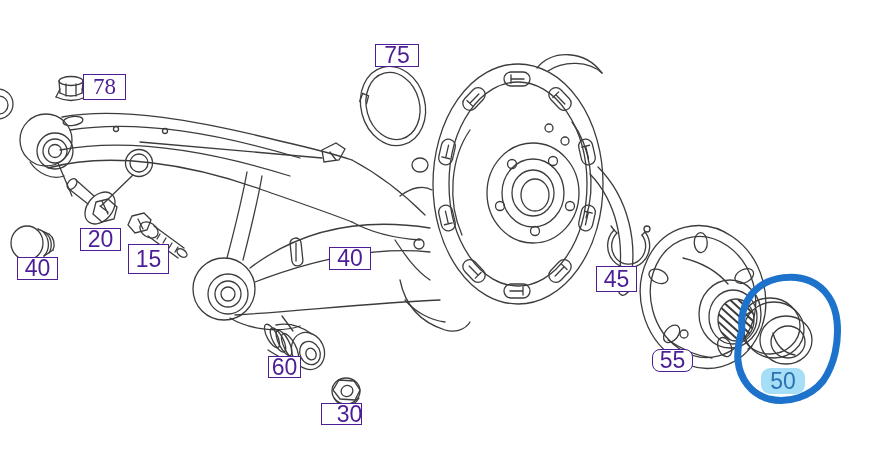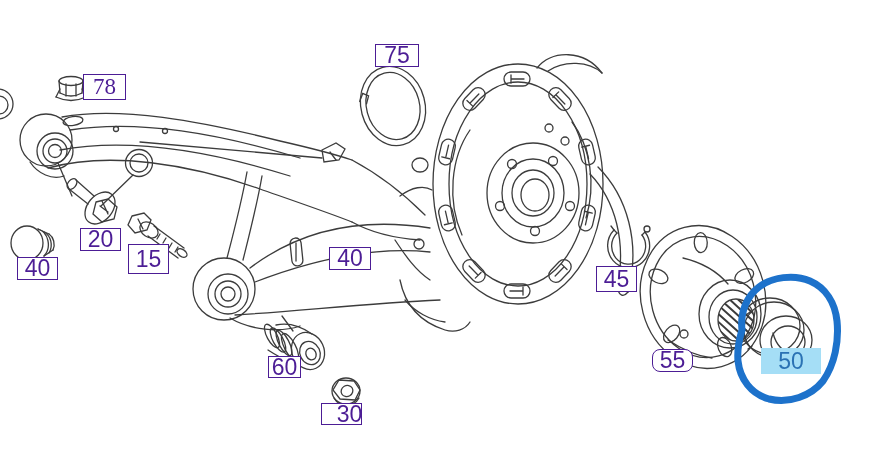--- a/index.html
+++ b/index.html
@@ -265,17 +265,17 @@
   </svg>
 
   <div class="callout" style="left:83px;  top:74px;  width:43px; height:26px;font-family:Liberation Serif, serif;">78</div>
   <div class="callout" style="left:375px; top:44px;  width:44px; height:23px;">75</div>
   <div class="callout" style="left:80px;  top:228px; width:41px; height:23px;">20</div>
   <div class="callout" style="left:128px; top:244px; width:41px; height:30px;">15</div>
   <div class="callout" style="left:17px;  top:257px; width:41px; height:23px;">40</div>
   <div class="callout" style="left:329px; top:247px; width:42px; height:23px;">40</div>
   <div class="callout" style="left:596px; top:266px; width:41px; height:26px;text-align:right;">45</div>
   <div class="callout" style="left:652px; top:349px; width:41px; height:23px;border-radius:8px;">55</div>
-  <div class="callout selected" style="left:761px; top:348px; width:60px; height:26px;">50</div>
+  <div class="callout selected" style="left:761px; top:368px; width:44px; height:26px;border-radius:9px;">50</div>
   <div class="callout" style="left:268px; top:356px; width:33px; height:22px;">60</div>
   <div class="callout" style="left:321px; top:403px; width:41px; height:22px;padding-left:16px;">30</div>
 
 </div>
 
 </body></html>

